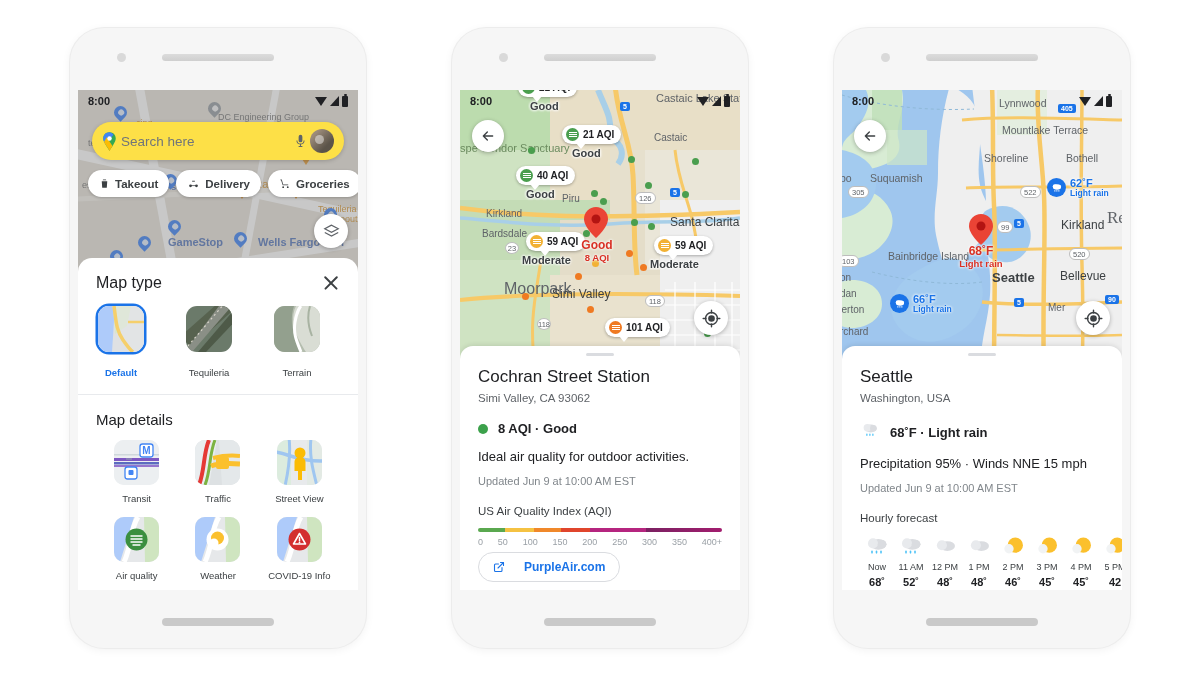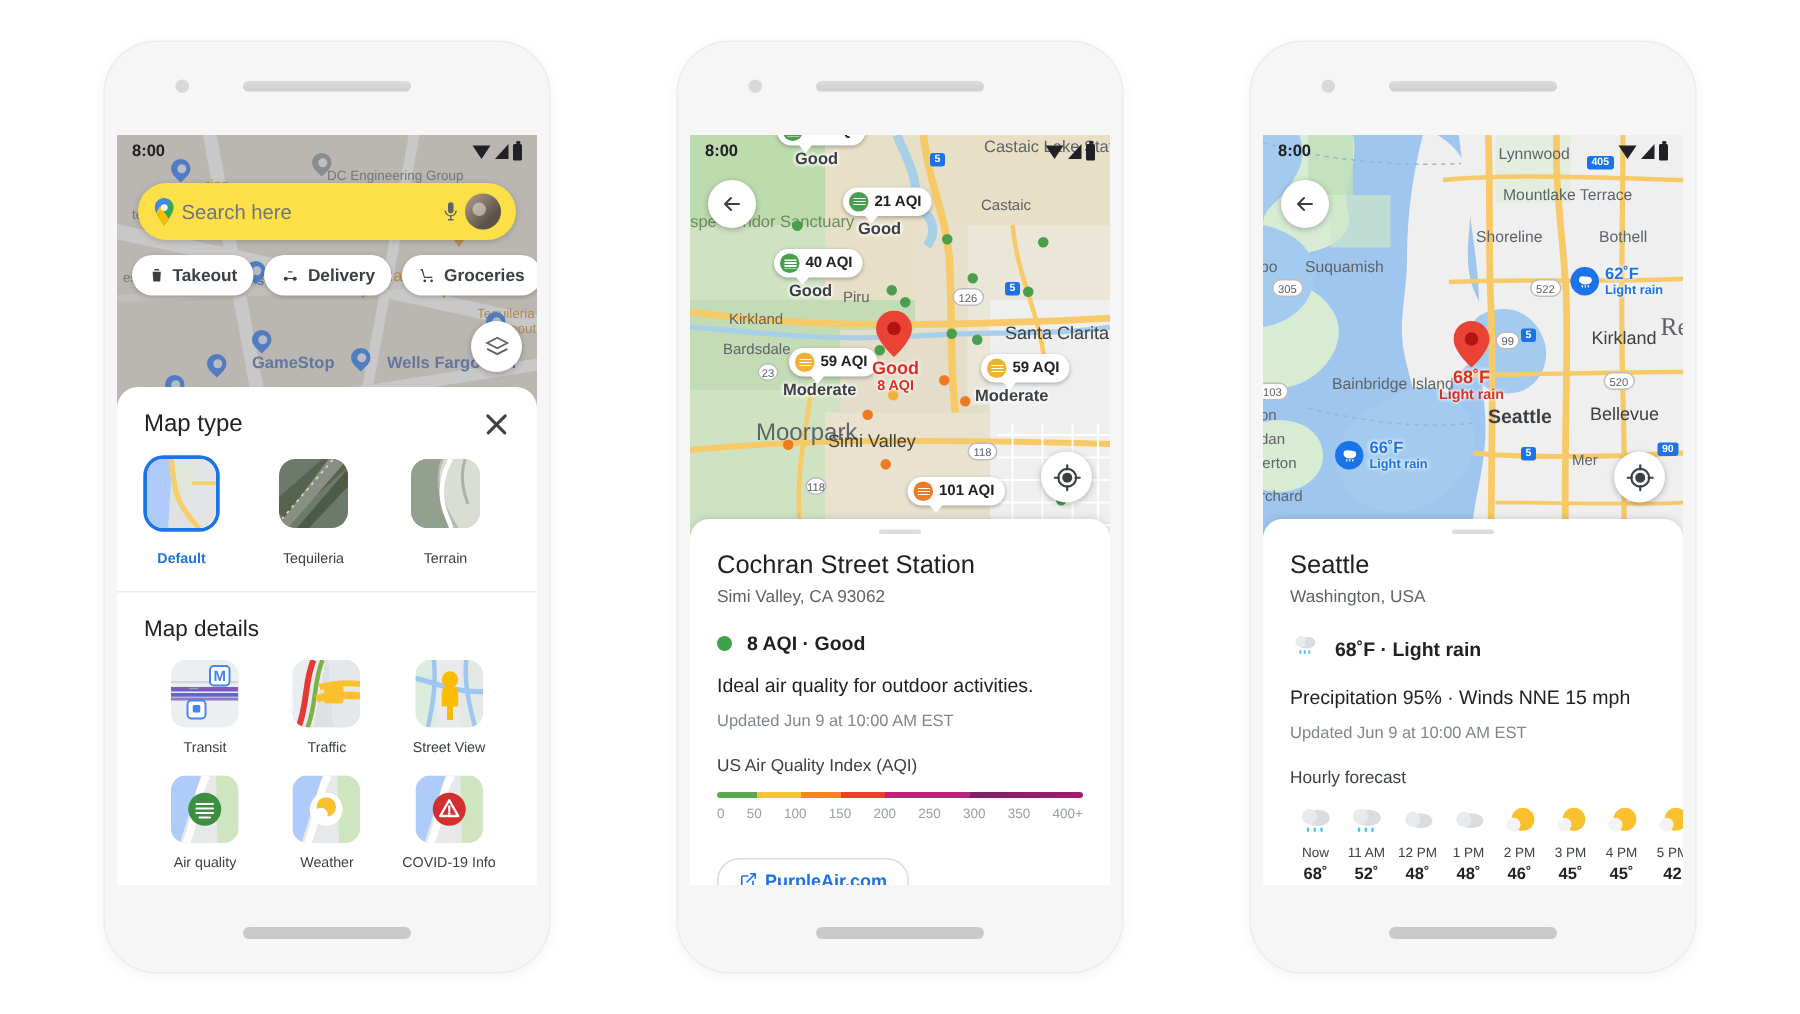--- a/index.html
+++ b/index.html
@@ -146,21 +146,21 @@
   .bs-sub { font-size: 11.5px; color: #5f6368; margin-top: 5px; }
   .bs-metric { display: flex; align-items: center; gap: 10px; margin-top: 17px; }
   .aqi-dot { width: 10px; height: 10px; border-radius: 50%; background: #3ca14b; }
   .bs-metric-text { font-size: 13px; font-weight: bold; color: #202124; }
   .bs-desc { font-size: 13px; color: #202124; margin-top: 13px; }
   .bs-updated { font-size: 11px; color: #80868b; margin-top: 11px; }
   .bs-section { font-size: 11.5px; color: #3c4043; margin-top: 18px; }
   .aqi-bar { height: 4px; border-radius: 2px; margin-top: 11px; }
   .aqi-scale { display: flex; justify-content: space-between; margin-top: 5px; font-size: 9px; color: #9aa0a6; }
   .link-btn {
-    display: inline-flex; align-items: center; gap: 5px; margin-top: 25px;
+    display: inline-flex; align-items: center; gap: 19px; margin-top: 5px;
     border: 1px solid #dadce0; border-radius: 16px; padding: 7px 14px;
     font-size: 12px; color: #1a73e8; font-weight: bold; background:#fff; cursor:pointer;
   }
 
   
   .hourly { display: flex; margin-top: 12px; gap: 0; }
   .hour-col { flex: 0 0 34px; display: flex; flex-direction: column; align-items: center; gap: 4px; }
   .hour-ico { width: 27px; height: 22px; position: relative; }
   .hour-time { font-size: 9px; color: #3c4043; }
   .hour-temp { font-size: 11px; color: #202124; font-weight: bold; }

